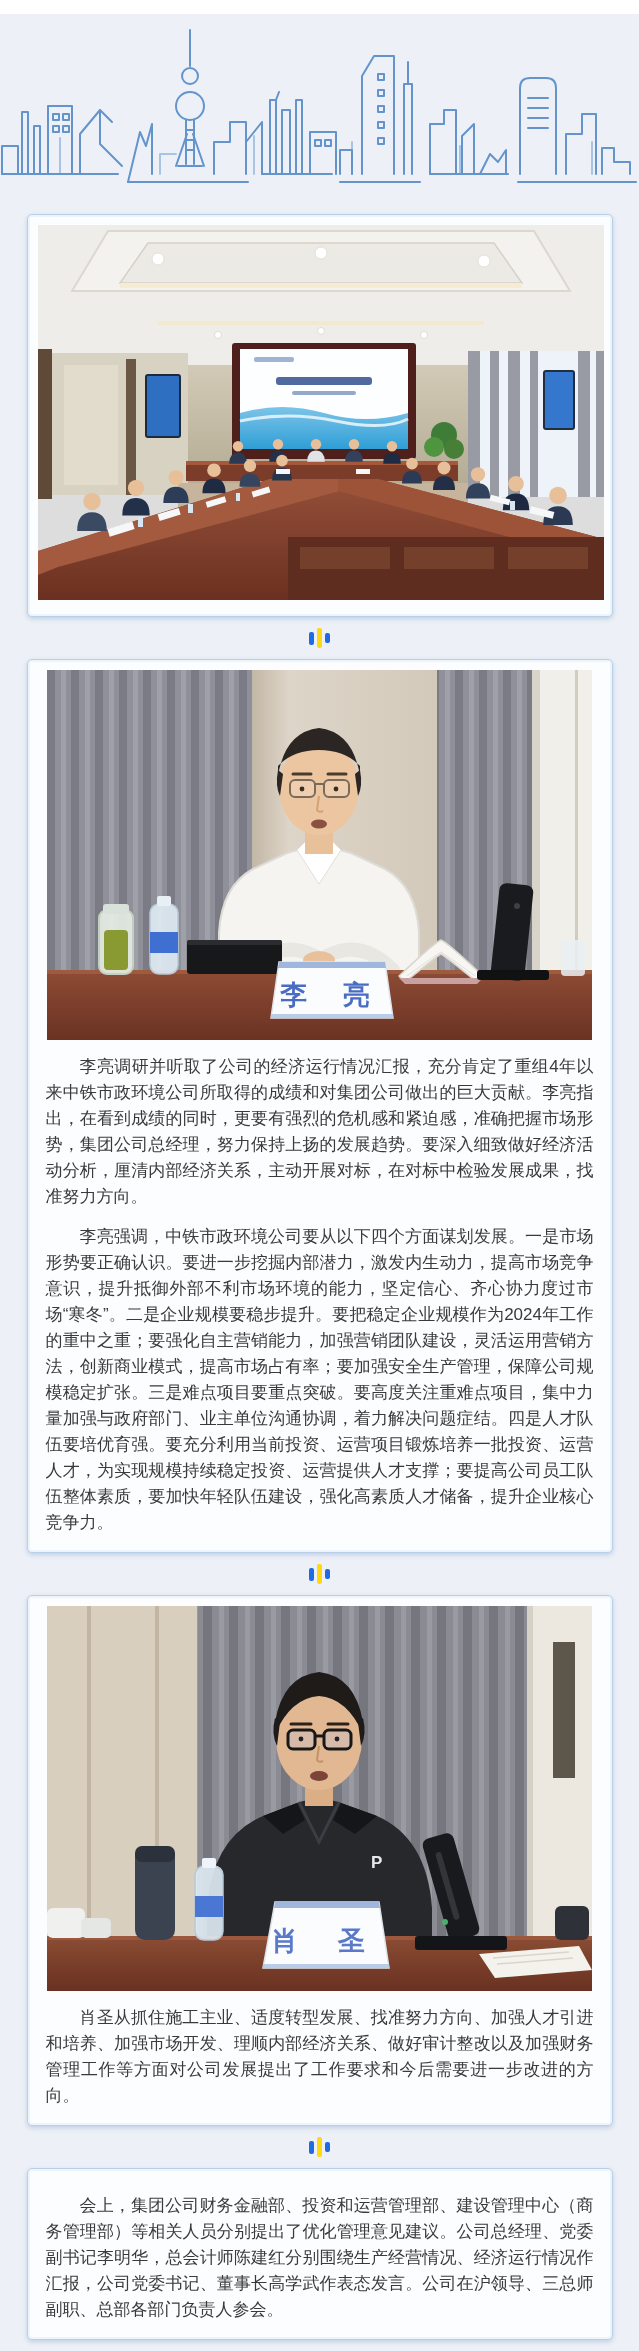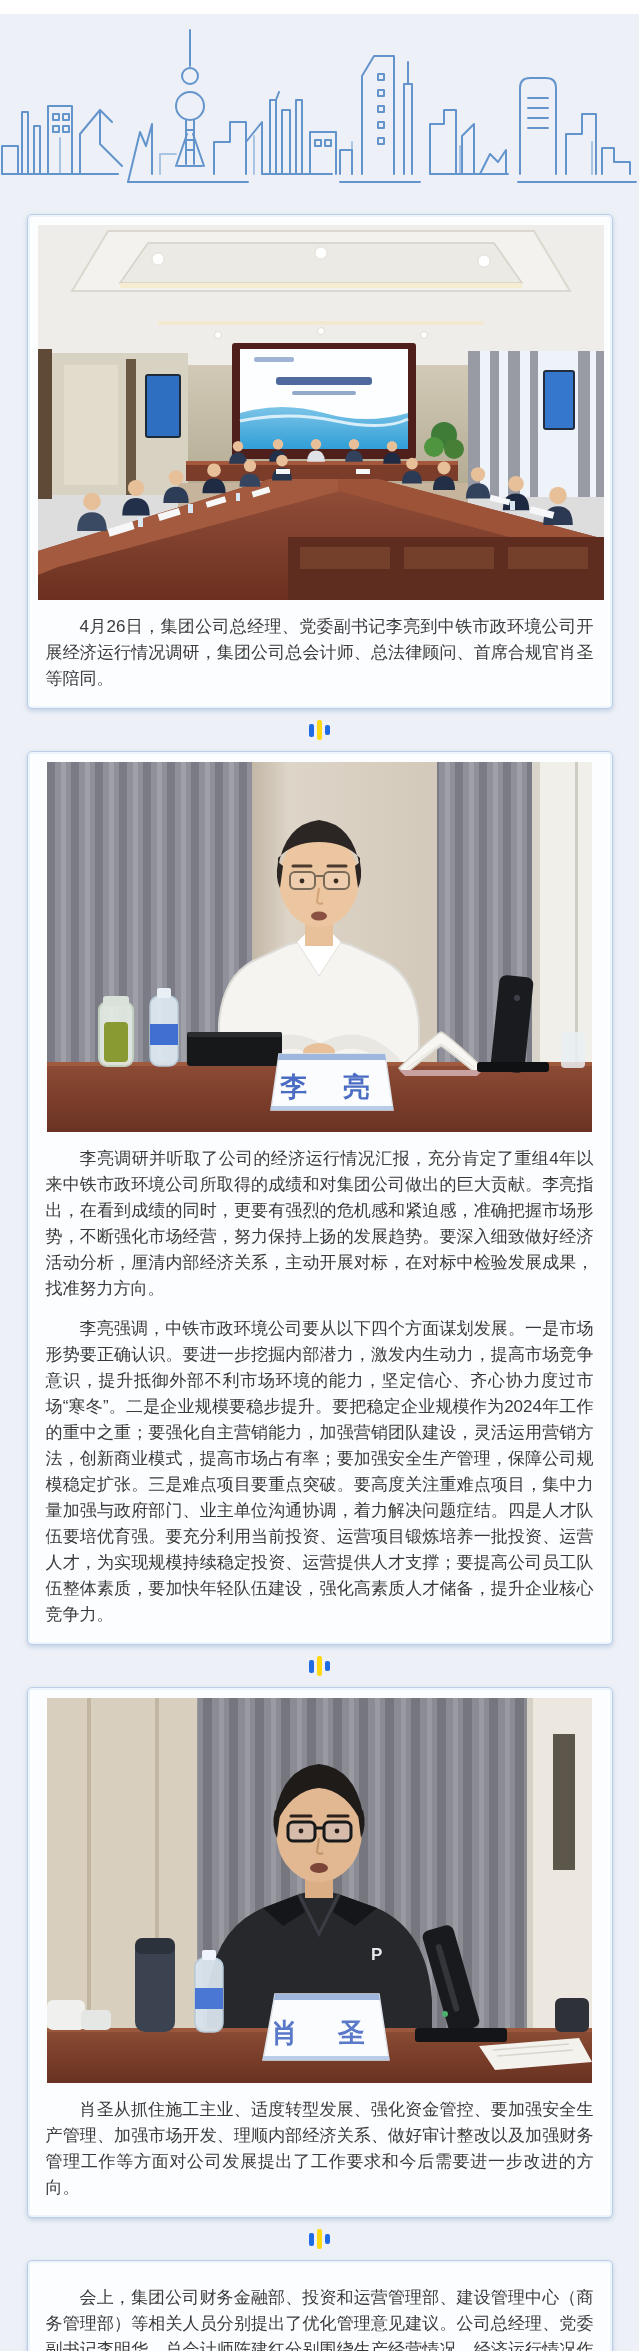--- a/index.html
+++ b/index.html
@@ -188,21 +188,20 @@
         <rect x="238" y="244" width="14" height="5"></rect>
         <rect x="318" y="244" width="14" height="5"></rect>
       </g>
       <g fill="#d8e6f2">
         <rect x="100" y="292" width="5" height="10"></rect>
           <rect x="150" y="279" width="5" height="9"></rect>
         <rect x="198" y="268" width="4" height="8"></rect>
           <rect x="472" y="276" width="5" height="9"></rect>
       </g>
     </svg>
-    <p class="para">4月26日，集团公司总经理、党委副书记李亮到中铁市政环境公司开展经济运行情况调研，集团公司总会计师、总法律顾问、首席合规官肖圣等陪同。</p>
   </section>
 
   <div class="divider">
     <span class="bar bar-blue-l"></span>
     <span class="bar bar-yellow"></span>
     <span class="bar bar-blue-r"></span>
   </div>
 
   <section class="card">
     <svg class="photo" width="545" height="370" viewBox="0 0 545 370">
@@ -275,21 +274,21 @@
         <path d="M360,306 Q390,284 394,282 M428,306 Q398,284 394,282" fill="none" stroke="#e3e0d8"></path>
         <path d="M352,308 H436 L430,314 H358 Z" fill="#caa1a1"></path>
       </g>
       <g>
         <rect x="448" y="214" width="34" height="96" rx="7" fill="#1a1b1e" transform="rotate(6 465 262)"></rect>
         <rect x="430" y="300" width="72" height="10" rx="3" fill="#101113"></rect>
         <circle cx="470" cy="236" r="3" fill="#3d4048"></circle>
       </g>
       <rect x="514" y="270" width="24" height="36" rx="4" fill="#e9eef2" fill-opacity="0.85"></rect>
     </svg>
-    <p class="para">李亮调研并听取了公司的经济运行情况汇报，充分肯定了重组4年以来中铁市政环境公司所取得的成绩和对集团公司做出的巨大贡献。李亮指出，在看到成绩的同时，更要有强烈的危机感和紧迫感，准确把握市场形势，不断强化市场经营，努力保持上扬的发展趋势。要深入细致做好经济活动分析，厘清内部经济关系，主动开展对标，在对标中检验发展成果，找准努力方向。</p>
+    <p class="para">李亮调研并听取了公司的经济运行情况汇报，充分肯定了重组4年以来中铁市政环境公司所取得的成绩和对集团公司做出的巨大贡献。李亮指出，在看到成绩的同时，更要有强烈的危机感和紧迫感，准确把握市场形势，集团公司总经理，努力保持上扬的发展趋势。要深入细致做好经济活动分析，厘清内部经济关系，主动开展对标，在对标中检验发展成果，找准努力方向。</p>
     <p class="para">
       <span>李亮强调，中铁市政环境公司要从以下四个方面谋划发展。</span><span class="b">一是</span><span>市场形势要正确认识。要进一步挖掘内部潜力，激发内生动力，提高市场竞争意识，提升抵御外部不利市场环境的能力，坚定信心、齐心协力度过市场“寒冬”。</span><span class="b">二是</span><span>企业规模要稳步提升。要把稳定企业规模作为2024年工作的重中之重；要强化自主营销能力，加强营销团队建设，灵活运用营销方法，创新商业模式，提高市场占有率；要加强安全生产管理，保障公司规模稳定扩张。</span><span class="b">三是</span><span>难点项目要重点突破。要高度关注重难点项目，集中力量加强与政府部门、业主单位沟通协调，着力解决问题症结。</span><span class="b">四是</span><span>人才队伍要培优育强。要充分利用当前投资、运营项目锻炼培养一批投资、运营人才，为实现规模持续稳定投资、运营提供人才支撑；要提高公司员工队伍整体素质，要加快年轻队伍建设，强化高素质人才储备，提升企业核心竞争力。</span>
     </p>
   </section>
 
   <div class="divider">
     <span class="bar bar-blue-l"></span>
     <span class="bar bar-yellow"></span>
     <span class="bar bar-blue-r"></span>
   </div>
@@ -361,21 +360,21 @@
       <g>
         <rect x="388" y="228" width="32" height="106" rx="7" fill="#191a1e" transform="rotate(-16 404 281)"></rect>
         <rect x="398" y="244" width="6" height="70" rx="3" fill="#33353b" transform="rotate(-16 404 281)"></rect>
         <circle cx="398" cy="316" r="3" fill="#4caf6d"></circle>
         <rect x="368" y="330" width="92" height="14" rx="3" fill="#141518"></rect>
       </g>
       <path d="M432,348 L532,340 L545,364 L448,372 Z" fill="#f4f2ec"></path>
       <path d="M446,352 L522,346 M450,358 L526,352" stroke="#d8d5cc" stroke-width="1.5"></path>
       <rect x="508" y="300" width="34" height="34" rx="6" fill="#2e3138"></rect>
     </svg>
-    <p class="para">肖圣从抓住施工主业、适度转型发展、强化资金管控、要加强安全生产管理、加强市场开发、理顺内部经济关系、做好审计整改以及加强财务管理工作等方面对公司发展提出了工作要求和今后需要进一步改进的方向。</p>
+    <p class="para">肖圣从抓住施工主业、适度转型发展、找准努力方向、加强人才引进和培养、加强市场开发、理顺内部经济关系、做好审计整改以及加强财务管理工作等方面对公司发展提出了工作要求和今后需要进一步改进的方向。</p>
   </section>
 
   <div class="divider">
     <span class="bar bar-blue-l"></span>
     <span class="bar bar-yellow"></span>
     <span class="bar bar-blue-r"></span>
   </div>
 
   <section class="card">
     <p class="para">会上，集团公司财务金融部、投资和运营管理部、建设管理中心（商务管理部）等相关人员分别提出了优化管理意见建议。公司总经理、党委副书记李明华，总会计师陈建红分别围绕生产经营情况、经济运行情况作汇报，公司党委书记、董事长高学武作表态发言。公司在沪领导、三总师副职、总部各部门负责人参会。</p>

